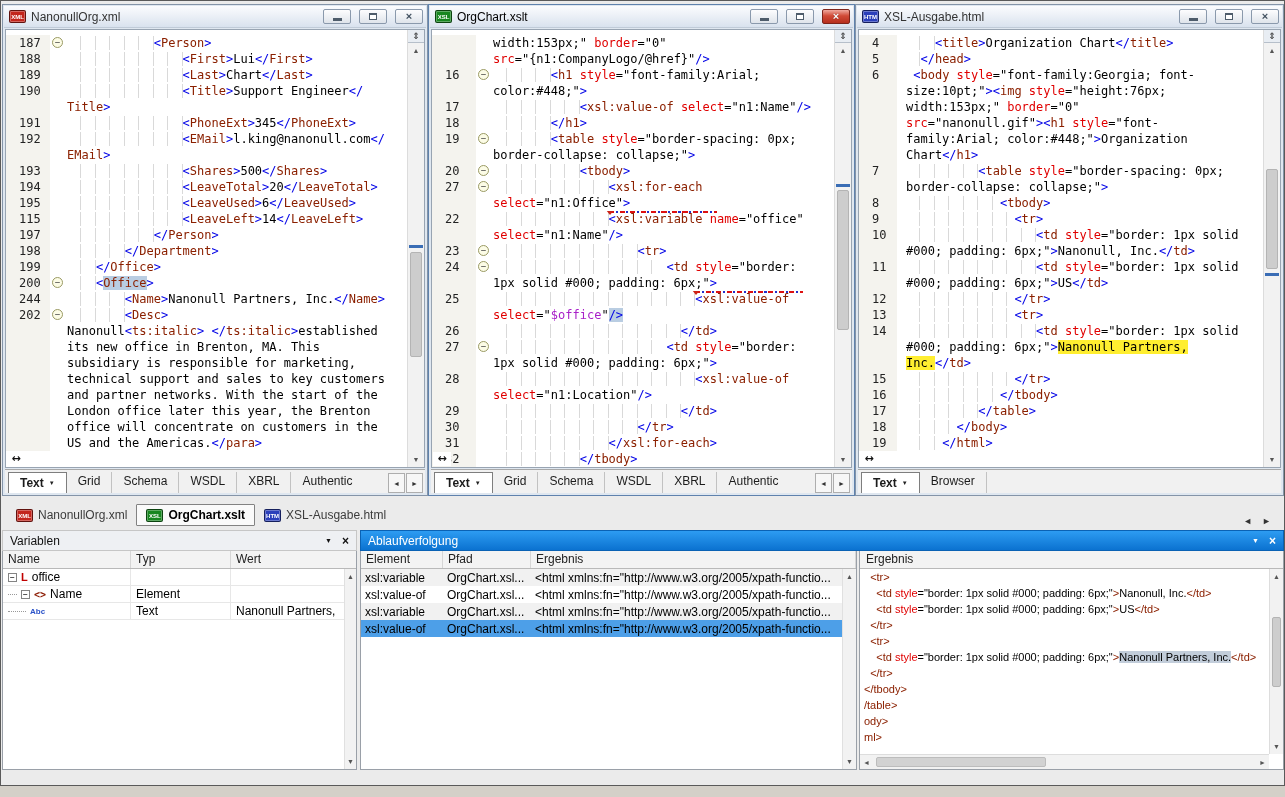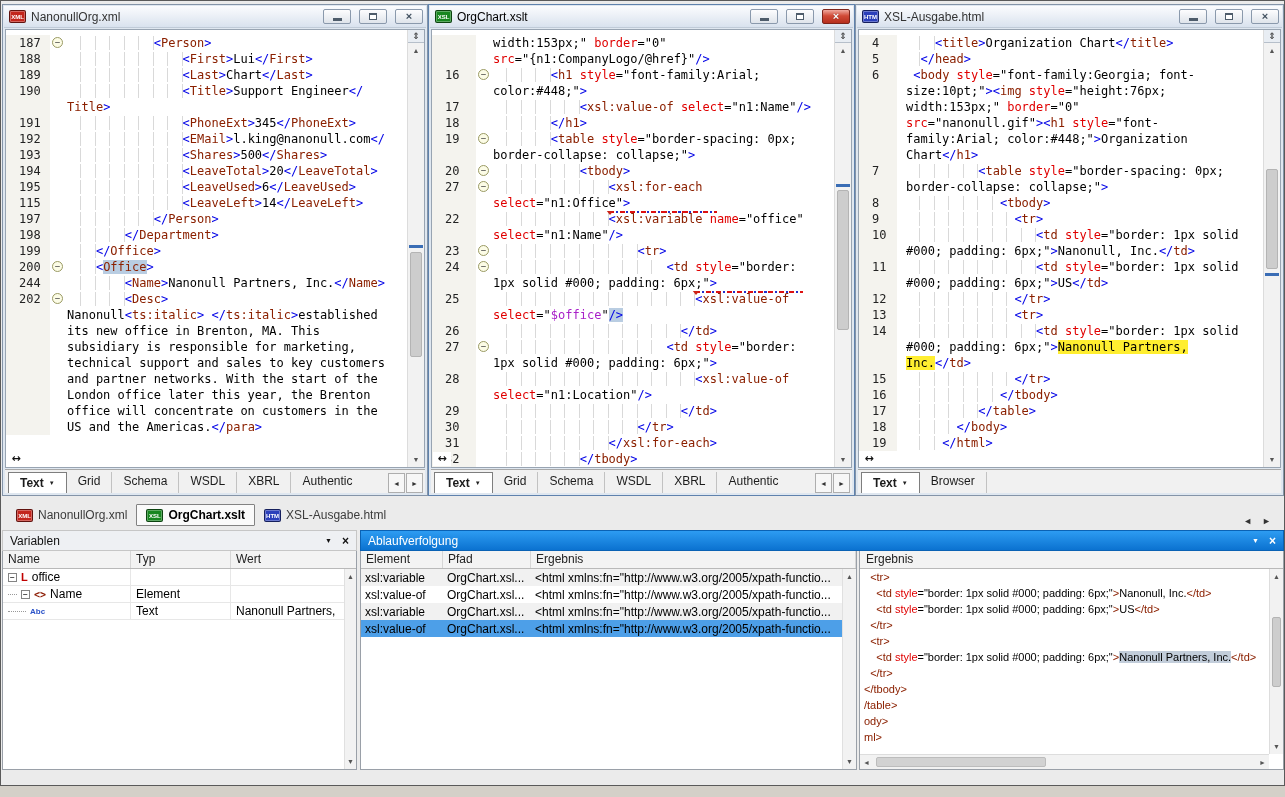--- a/index.html
+++ b/index.html
@@ -138,20 +138,21 @@
     </div>
     <div class="client">
       <div class="edit">
           <div class="erow"><span class="ln">187</span><span class="fold"><span class="fc">−</span></span><span class="codearea"><span class="ind">            </span><span class="c-b">&lt;</span><span class="c-e">Person</span><span class="c-b">&gt;</span></span></div>
           <div class="erow"><span class="ln">188</span><span class="fold"></span><span class="codearea"><span class="ind">                </span><span class="c-b">&lt;</span><span class="c-e">First</span><span class="c-b">&gt;</span><span class="c-t">Lui</span><span class="c-b">&lt;/</span><span class="c-e">First</span><span class="c-b">&gt;</span></span></div>
           <div class="erow"><span class="ln">189</span><span class="fold"></span><span class="codearea"><span class="ind">                </span><span class="c-b">&lt;</span><span class="c-e">Last</span><span class="c-b">&gt;</span><span class="c-t">Chart</span><span class="c-b">&lt;/</span><span class="c-e">Last</span><span class="c-b">&gt;</span></span></div>
           <div class="erow"><span class="ln">190</span><span class="fold"></span><span class="codearea"><span class="ind">                </span><span class="c-b">&lt;</span><span class="c-e">Title</span><span class="c-b">&gt;</span><span class="c-t">Support Engineer</span><span class="c-b">&lt;/</span></span></div>
           <div class="erow"><span class="ln"></span><span class="fold"></span><span class="codearea"><span class="c-e">Title</span><span class="c-b">&gt;</span></span></div>
           <div class="erow"><span class="ln">191</span><span class="fold"></span><span class="codearea"><span class="ind">                </span><span class="c-b">&lt;</span><span class="c-e">PhoneExt</span><span class="c-b">&gt;</span><span class="c-t">345</span><span class="c-b">&lt;/</span><span class="c-e">PhoneExt</span><span class="c-b">&gt;</span></span></div>
           <div class="erow"><span class="ln">192</span><span class="fold"></span><span class="codearea"><span class="ind">                </span><span class="c-b">&lt;</span><span class="c-e">EMail</span><span class="c-b">&gt;</span><span class="c-t">l.king@nanonull.com</span><span class="c-b">&lt;/</span></span></div>
+          <div class="erow"><span class="ln"></span><span class="fold"></span><span class="codearea"><span class="c-e">EMail</span><span class="c-b">&gt;</span></span></div>
           <div class="erow"><span class="ln">193</span><span class="fold"></span><span class="codearea"><span class="ind">                </span><span class="c-b">&lt;</span><span class="c-e">Shares</span><span class="c-b">&gt;</span><span class="c-t">500</span><span class="c-b">&lt;/</span><span class="c-e">Shares</span><span class="c-b">&gt;</span></span></div>
           <div class="erow"><span class="ln">194</span><span class="fold"></span><span class="codearea"><span class="ind">                </span><span class="c-b">&lt;</span><span class="c-e">LeaveTotal</span><span class="c-b">&gt;</span><span class="c-t">20</span><span class="c-b">&lt;/</span><span class="c-e">LeaveTotal</span><span class="c-b">&gt;</span></span></div>
           <div class="erow"><span class="ln">195</span><span class="fold"></span><span class="codearea"><span class="ind">                </span><span class="c-b">&lt;</span><span class="c-e">LeaveUsed</span><span class="c-b">&gt;</span><span class="c-t">6</span><span class="c-b">&lt;/</span><span class="c-e">LeaveUsed</span><span class="c-b">&gt;</span></span></div>
           <div class="erow"><span class="ln">115</span><span class="fold"></span><span class="codearea"><span class="ind">                </span><span class="c-b">&lt;</span><span class="c-e">LeaveLeft</span><span class="c-b">&gt;</span><span class="c-t">14</span><span class="c-b">&lt;/</span><span class="c-e">LeaveLeft</span><span class="c-b">&gt;</span></span></div>
           <div class="erow"><span class="ln">197</span><span class="fold"></span><span class="codearea"><span class="ind">            </span><span class="c-b">&lt;/</span><span class="c-e">Person</span><span class="c-b">&gt;</span></span></div>
           <div class="erow"><span class="ln">198</span><span class="fold"></span><span class="codearea"><span class="ind">        </span><span class="c-b">&lt;/</span><span class="c-e">Department</span><span class="c-b">&gt;</span></span></div>
           <div class="erow"><span class="ln">199</span><span class="fold"></span><span class="codearea"><span class="ind">    </span><span class="c-b">&lt;/</span><span class="c-e">Office</span><span class="c-b">&gt;</span></span></div>
           <div class="erow"><span class="ln">200</span><span class="fold"><span class="fc">−</span></span><span class="codearea"><span class="ind">    </span><span class="c-b">&lt;</span><span class="c-e f-sel">Office</span><span class="c-b">&gt;</span></span></div>
           <div class="erow"><span class="ln">244</span><span class="fold"></span><span class="codearea"><span class="ind">        </span><span class="c-b">&lt;</span><span class="c-e">Name</span><span class="c-b">&gt;</span><span class="c-t">Nanonull Partners, Inc.</span><span class="c-b">&lt;/</span><span class="c-e">Name</span><span class="c-b">&gt;</span></span></div>
           <div class="erow"><span class="ln">202</span><span class="fold"><span class="fc">−</span></span><span class="codearea"><span class="ind">        </span><span class="c-b">&lt;</span><span class="c-e">Desc</span><span class="c-b">&gt;</span></span></div>

